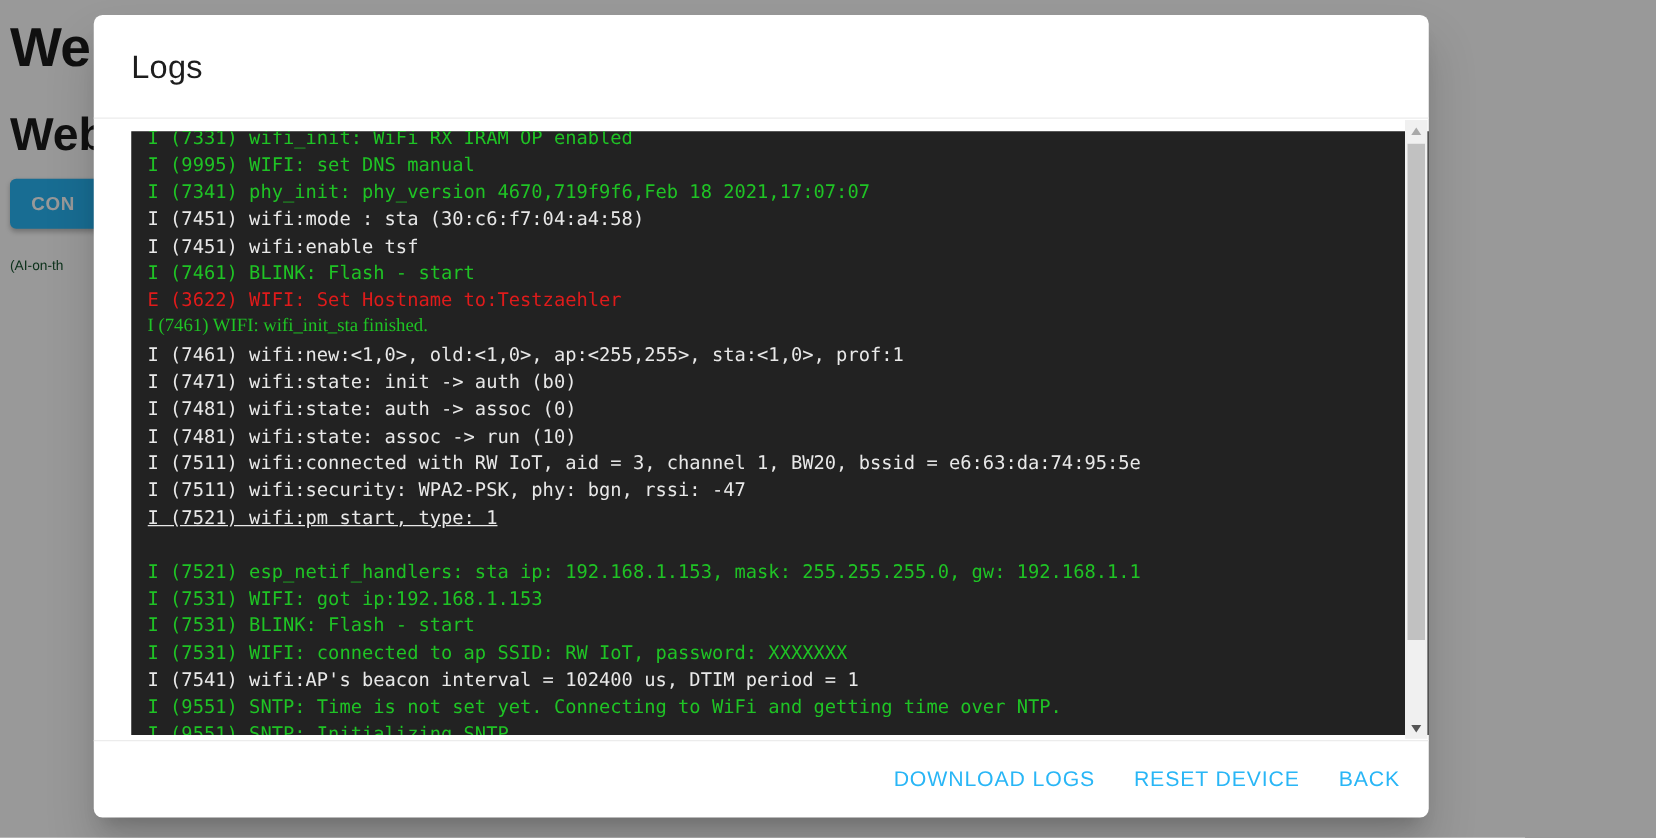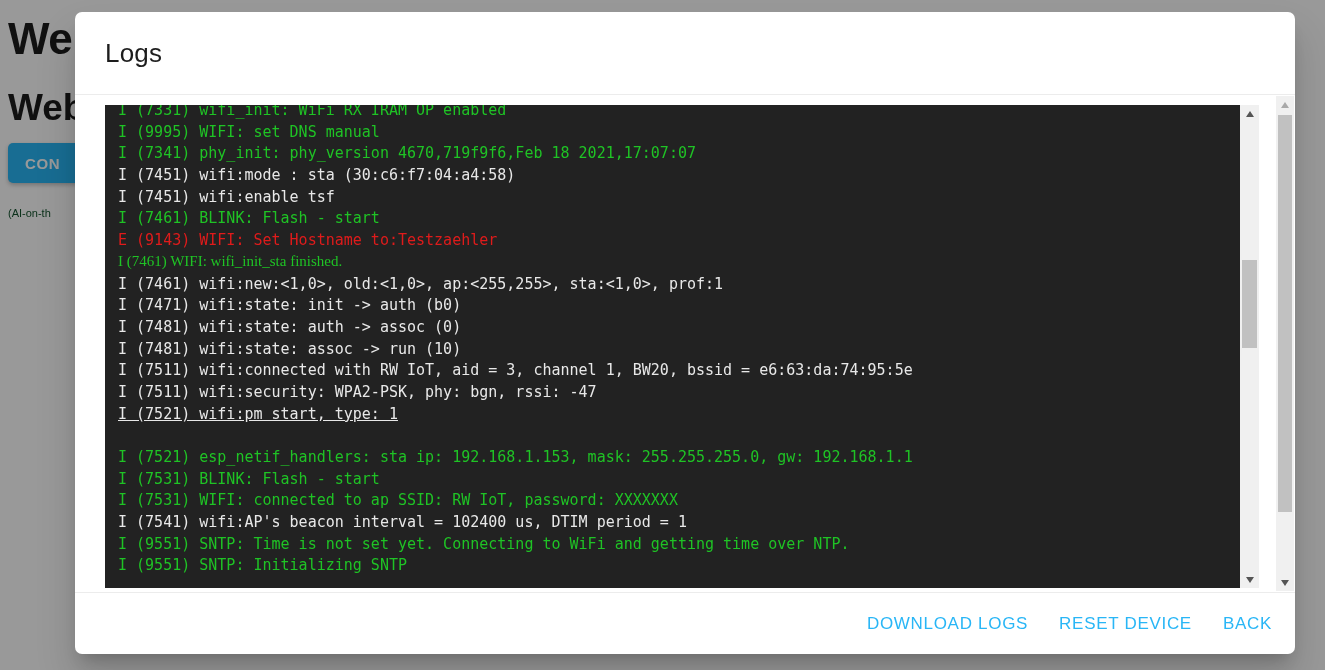--- a/index.html
+++ b/index.html
@@ -17,21 +17,21 @@
                  color:#fff; font-weight:700; font-size:15px; letter-spacing:0.6px;
                  text-align:left; padding-left:17px; box-shadow:0 2px 4px rgba(0,0,0,.25);
                  font-family:"Liberation Sans", sans-serif; white-space:nowrap; }
   .page-note { position:absolute; left:8px; top:207px; font-size:11px; color:#14532d;
                white-space:nowrap; }
 
   
   .backdrop { position:absolute; inset:0; background:rgba(0,0,0,0.4); }
 
   
-  .modal { position:absolute; left:75px; top:12px; width:1220px; height:642px;
+  .modal { position:absolute; left:75px; top:12px; width:1068px; height:642px;
            background:#fff; border-radius:7px;
            box-shadow:0 11px 15px -7px rgba(0,0,0,.2), 0 24px 38px 3px rgba(0,0,0,.14);
            display:flex; flex-direction:column; }
   .modal-header { height:83px; flex:0 0 83px; display:flex; align-items:center;
                   padding-left:30px; border-bottom:1px solid #ececec; }
   .modal-title { font-size:26px; color:#1d1d1d; letter-spacing:0.2px; }
 
   .modal-content { position:relative; flex:1 1 auto; overflow:hidden; }
 
   
@@ -84,31 +84,32 @@
   <div class="modal-content">
 
     <div class="console">
       <div class="console-text" id="console-text">
           <div class="console-line" style="color: rgb(31, 195, 37);">I (7331) wifi_init: WiFi RX IRAM OP enabled</div>
           <div class="console-line" style="color: rgb(31, 195, 37);">I (9995) WIFI: set DNS manual</div>
           <div class="console-line" style="color: rgb(31, 195, 37);">I (7341) phy_init: phy_version 4670,719f9f6,Feb 18 2021,17:07:07</div>
           <div class="console-line" style="color: rgb(232, 232, 232);">I (7451) wifi:mode : sta (30:c6:f7:04:a4:58)</div>
           <div class="console-line" style="color: rgb(232, 232, 232);">I (7451) wifi:enable tsf</div>
           <div class="console-line" style="color: rgb(31, 195, 37);">I (7461) BLINK: Flash - start</div>
-          <div class="console-line" style="color: rgb(223, 27, 27);">E (9143) WIFI: Set Hostname to:Testzaehler</div>
+          <div class="console-line" style="color: rgb(223, 27, 27);">E (3622) WIFI: Set Hostname to:Testzaehler</div>
           <div class="console-line" style="color: rgb(31, 195, 37); font-family: Liberation Serif, serif;">I (7461) WIFI: wifi_init_sta finished.</div>
           <div class="console-line" style="color: rgb(232, 232, 232);">I (7461) wifi:new:&lt;1,0&gt;, old:&lt;1,0&gt;, ap:&lt;255,255&gt;, sta:&lt;1,0&gt;, prof:1</div>
           <div class="console-line" style="color: rgb(232, 232, 232);">I (7471) wifi:state: init -&gt; auth (b0)</div>
           <div class="console-line" style="color: rgb(232, 232, 232);">I (7481) wifi:state: auth -&gt; assoc (0)</div>
           <div class="console-line" style="color: rgb(232, 232, 232);">I (7481) wifi:state: assoc -&gt; run (10)</div>
           <div class="console-line" style="color: rgb(232, 232, 232);">I (7511) wifi:connected with RW IoT, aid = 3, channel 1, BW20, bssid = e6:63:da:74:95:5e</div>
           <div class="console-line" style="color: rgb(232, 232, 232);">I (7511) wifi:security: WPA2-PSK, phy: bgn, rssi: -47</div>
           <div class="console-line" style="color: rgb(232, 232, 232); text-decoration: underline;">I (7521) wifi:pm start, type: 1</div>
           <div class="console-line" style="color: rgb(232, 232, 232);"></div>
           <div class="console-line" style="color: rgb(31, 195, 37);">I (7521) esp_netif_handlers: sta ip: 192.168.1.153, mask: 255.255.255.0, gw: 192.168.1.1</div>
+          <div class="console-line" style="color: rgb(31, 195, 37);">I (7531) WIFI: got ip:192.168.1.153</div>
           <div class="console-line" style="color: rgb(31, 195, 37);">I (7531) BLINK: Flash - start</div>
           <div class="console-line" style="color: rgb(31, 195, 37);">I (7531) WIFI: connected to ap SSID: RW IoT, password: XXXXXXX</div>
           <div class="console-line" style="color: rgb(232, 232, 232);">I (7541) wifi:AP's beacon interval = 102400 us, DTIM period = 1</div>
           <div class="console-line" style="color: rgb(31, 195, 37);">I (9551) SNTP: Time is not set yet. Connecting to WiFi and getting time over NTP.</div>
           <div class="console-line" style="color: rgb(31, 195, 37);">I (9551) SNTP: Initializing SNTP</div>
         </div>
 
       <div class="sb console-sb">
         <div class="sb-btn" style="top:0;">
           <div class="tri-up"></div>

